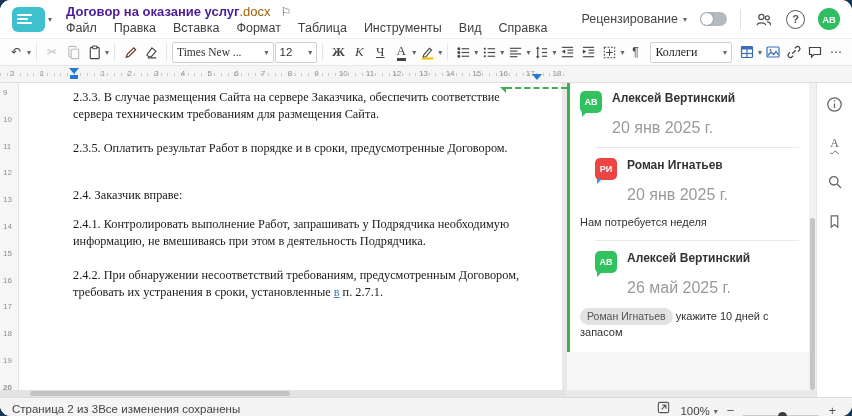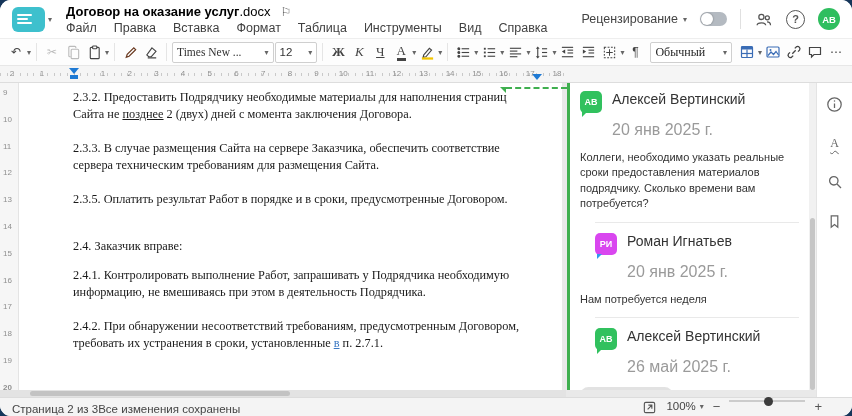--- a/index.html
+++ b/index.html
@@ -8,22 +8,22 @@
   
   .topbar{height:38px;display:flex;align-items:stretch;background:#fff}
   .logo-area{display:flex;align-items:center;padding:0 6px 0 12px}
   .logo{width:28px;height:25px;background:#3ec0cd;border-radius:6px;display:flex;flex-direction:column;justify-content:center;gap:2px;padding-left:5px}
   .logo i{display:block;height:2px;background:#fff;border-radius:1px}
   .logo i:nth-child(1){width:15px}.logo i:nth-child(2){width:11px}.logo i:nth-child(3){width:15px}
   .caret{font-size:8px;color:#666;font-style:normal}
   .logo-caret{margin-left:3px}
   .title-menu{display:flex;flex-direction:column;justify-content:space-between;padding:4px 0 3px 8px}
   .title-row{display:flex;align-items:center;font-size:13px}
-  .doc-title{font-weight:bold;color:#000000}
-  .doc-ext{color:#000000}
+  .doc-title{font-weight:bold;color:#4c1d95}
+  .doc-ext{color:#a16207}
   .flag{margin-left:10px;font-size:12px;color:#555}
   .menubar{display:flex;gap:17px;font-size:12.5px;color:#404040}
   .menubar span{cursor:default}
   .topbar-right{margin-left:auto;display:flex;align-items:center;gap:13px;padding-right:12px}
   .review{display:flex;align-items:center;gap:5px;font-size:12.5px;color:#444}
   .toggle{width:27px;height:14px;border-radius:8px;background:#b4bac1;position:relative}
   .toggle b{position:absolute;left:1px;top:1px;width:12px;height:12px;border-radius:50%;background:#fff;box-shadow:0 0 2px rgba(0,0,0,.4)}
   .tb-divider{width:1px;height:20px;background:#e0e0e0}
   .icon-btn{display:flex;align-items:center;justify-content:center;color:#555}
   .help-circle{width:17px;height:17px;border:1.4px solid #555;border-radius:50%;font-size:11px;font-weight:bold;display:flex;align-items:center;justify-content:center;color:#555}
@@ -66,39 +66,39 @@
   .connector:before{content:"";position:absolute;left:-6px;top:-2px;border-top:6px solid #3faf4f;border-left:6px solid transparent}
   
   .comments{position:absolute;left:567px;width:242px;top:0;bottom:7px;background:#f6f6f6;overflow:hidden}
   .thread{background:#fff;border-left:3px solid #3faf4f;padding:8px 10px 12px 10px;box-sizing:border-box}
   .comment{position:relative;padding-left:0}
   .comment.reply{margin-left:15px}
   .c-head{display:flex;gap:10px}
   .c-avatar{width:22px;height:22px;border-radius:5px;color:#fff;font-size:9px;font-weight:bold;display:flex;align-items:center;justify-content:center;position:relative;flex:0 0 auto}
   .c-avatar:after{content:"";position:absolute;left:2px;bottom:-4px;border-top:5px solid;border-right:5px solid transparent}
   .av-green{background:#31c15e}.av-green:after{border-top-color:#31c15e}
-  .av-blue{background:#d946ef}.av-blue:after{border-top-color:#2f9bf0}
-  .c-name{font-size:14px;font-weight:normal;color:#333}
+  .av-blue{background:#ef4444}.av-blue:after{border-top-color:#2f9bf0}
+  .c-name{font-size:12px;font-weight:bold;color:#333}
   .c-date{font-size:16px;color:#9a9a9a;margin-top:14px}
   .c-text{font-size:11px;color:#333;margin-top:11px;line-height:1.4;margin-left:-15px}
   .comment.root .c-text{margin-left:0}
   .c-div{height:1px;background:#e9e9e9;margin:10px 0 10px 15px}
   .mention{display:inline-block;background:#e2e2e2;border-radius:9px;padding:1px 7px;font-size:10.5px;color:#555}
   
   .vscroll{position:absolute;left:809px;top:0;bottom:7px;width:7px;background:#f1f1f1}
   .vscroll b{position:absolute;left:1px;width:5px;top:135px;height:172px;background:#c6c6c6;border-radius:3px}
   .hscroll{position:absolute;left:0;bottom:0;width:566px;height:7px;background:#e3e3e3}
   .hscroll b{position:absolute;top:1px;left:30px;width:260px;height:5px;background:#c3c3c3;border-radius:3px}
   .right-rail{position:absolute;left:816px;top:0;bottom:0;width:36px;background:#fff;border-left:1px solid #e4e4e4;display:flex;flex-direction:column;align-items:center;padding-top:10px;gap:17px;box-sizing:border-box}
   .rail-btn{color:#666;display:flex;align-items:center;justify-content:center;width:22px;height:22px}
   .spell{font-size:12px;color:#666;font-family:"Liberation Serif",serif;text-decoration:underline wavy 1px;text-underline-offset:3px}
   
   .statusbar{height:21px;background:#f4f4f4;border-top:1px solid #dcdcdc;display:flex;align-items:center;font-size:11.5px;color:#444}
   .sb-left{display:flex;padding-left:12px}
-  .sb-right{margin-left:auto;display:flex;align-items:flex-start;gap:9px;padding-right:30px}
+  .sb-right{margin-left:auto;display:flex;align-items:flex-end;gap:9px;padding-right:16px}
   .zoom-select{display:flex;align-items:center;gap:4px}
   .slider{width:76px;height:2px;background:#ccc;position:relative}
   .slider b{position:absolute;top:-3.5px;left:45%;width:9px;height:9px;border-radius:50%;background:#3c3c3c}
   .pm{font-size:13px;color:#555;line-height:1}
 </style>
 </head>
 <body>
 
 <div class="window">
 
@@ -286,21 +286,21 @@
         <svg width="15" height="15" viewBox="0 0 16 16" fill="none" stroke="#444" stroke-width="1.1">
             <rect x="2.5" y="2.5" width="11" height="11" stroke-dasharray="2 1.5"></rect>
             <line x1="8" y1="4.5" x2="8" y2="11.5"></line>
             <line x1="4.5" y1="8" x2="11.5" y2="8"></line>
           </svg>
       </div>
       <span class="caret">▾</span>
     </div>
     <div class="tbtn">¶</div>
     <div class="select-box style-box">
-      <span>Обычный</span>
+      <span>Коллеги</span>
         <span class="caret">▾</span>
     </div>
     <div class="dd">
       <div class="tbtn blue-ic">
         <svg width="16" height="16" viewBox="0 0 16 16" fill="none" stroke="#3a6cb5" stroke-width="1.2">
             <rect x="2.5" y="2.5" width="11" height="11" rx="1"></rect>
             <rect x="2.5" y="2.5" width="11" height="3" fill="#3a6cb5" stroke="none"></rect>
             <line x1="8" y1="5.5" x2="8" y2="13.5"></line>
             <line x1="2.5" y1="9.5" x2="13.5" y2="9.5"></line>
           </svg>
@@ -366,42 +366,40 @@
         <span class="vnum" style="top: 139px;">14</span>
         <span class="vnum" style="top: 165.8px;">15</span>
         <span class="vnum" style="top: 192.6px;">16</span>
         <span class="vnum" style="top: 219.4px;">17</span>
         <span class="vnum" style="top: 246.2px;">18</span>
         <span class="vnum" style="top: 273px;">19</span>
         <span class="vnum" style="top: 299.8px; font-weight: bold;">20</span>
       </div>
 
     <div class="page">
-      <p><span>2.3.2. Предоставить Подрядчику необходимые материалы для наполнения страниц Сайта не </span><span class="u-word">позднее</span><span> 2 (двух) дней с момента заключения Договора.</span></p>
       <p>2.3.3. В случае размещения Сайта на сервере Заказчика, обеспечить соответствие сервера техническим требованиям для размещения Сайта.</p>
       <p>2.3.5. Оплатить результат Работ в порядке и в сроки, предусмотренные Договором.</p>
       <p class="p-24">2.4. Заказчик вправе:</p>
       <p>2.4.1. Контролировать выполнение Работ, запрашивать у Подрядчика необходимую информацию, не вмешиваясь при этом в деятельность Подрядчика.</p>
       <p><span>2.4.2. При обнаружении несоответствий требованиям, предусмотренным Договором, требовать их устранения в сроки, установленные </span><span class="ins">в</span><span> п. 2.7.1.</span></p>
 
     </div>
 
     <div class="connector"></div>
 
     <div class="comments">
       <div class="thread">
         <div class="comment root">
           <div class="c-head">
             <div class="c-avatar av-green">АВ</div>
             <div>
               <div class="c-name">Алексей Вертинский</div>
               <div class="c-date">20 янв 2025 г.</div>
             </div>
           </div>
-          <div class="c-text">Коллеги, необходимо указать реальные сроки предоставления материалов подрядчику. Сколько времени вам потребуется?</div>
         </div>
         <div class="c-div"></div>
         <div class="comment reply">
           <div class="c-head">
             <div class="c-avatar av-blue">РИ</div>
             <div>
               <div class="c-name">Роман Игнатьев</div>
               <div class="c-date">20 янв 2025 г.</div>
             </div>
           </div>

